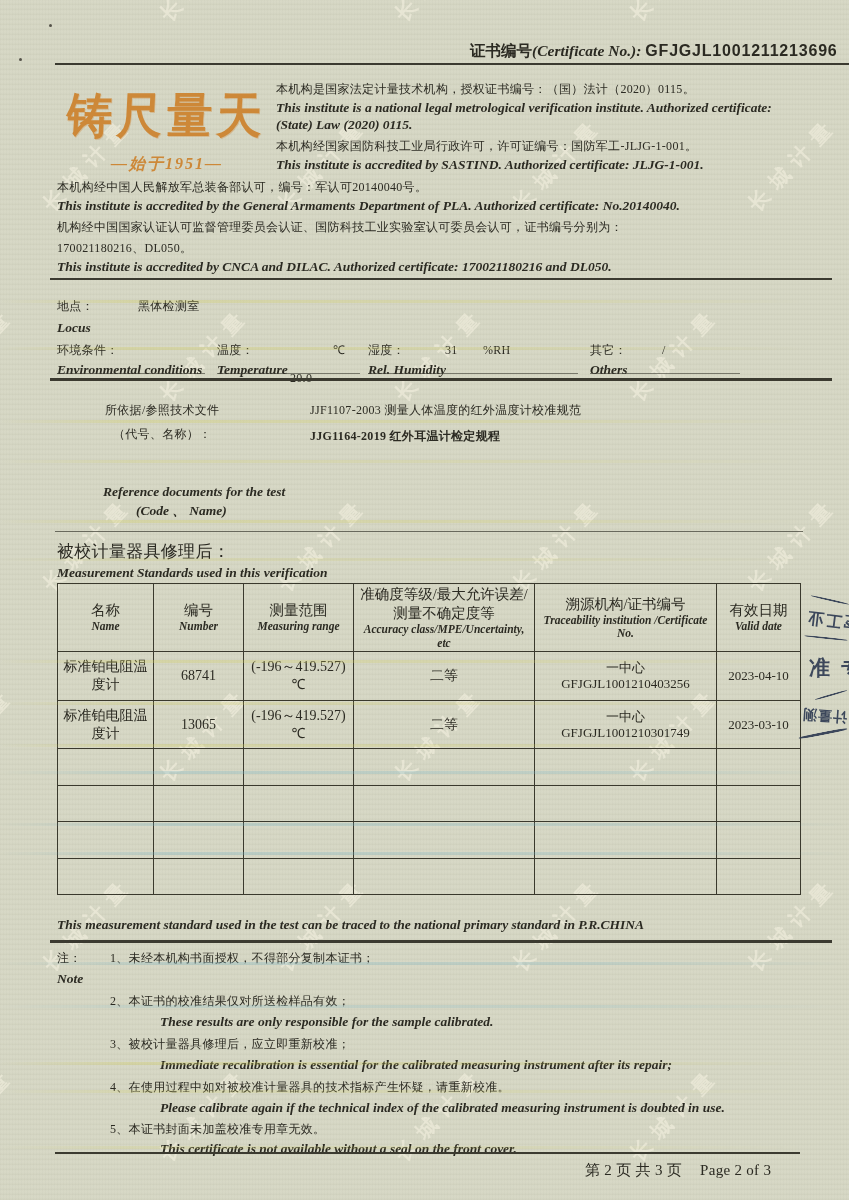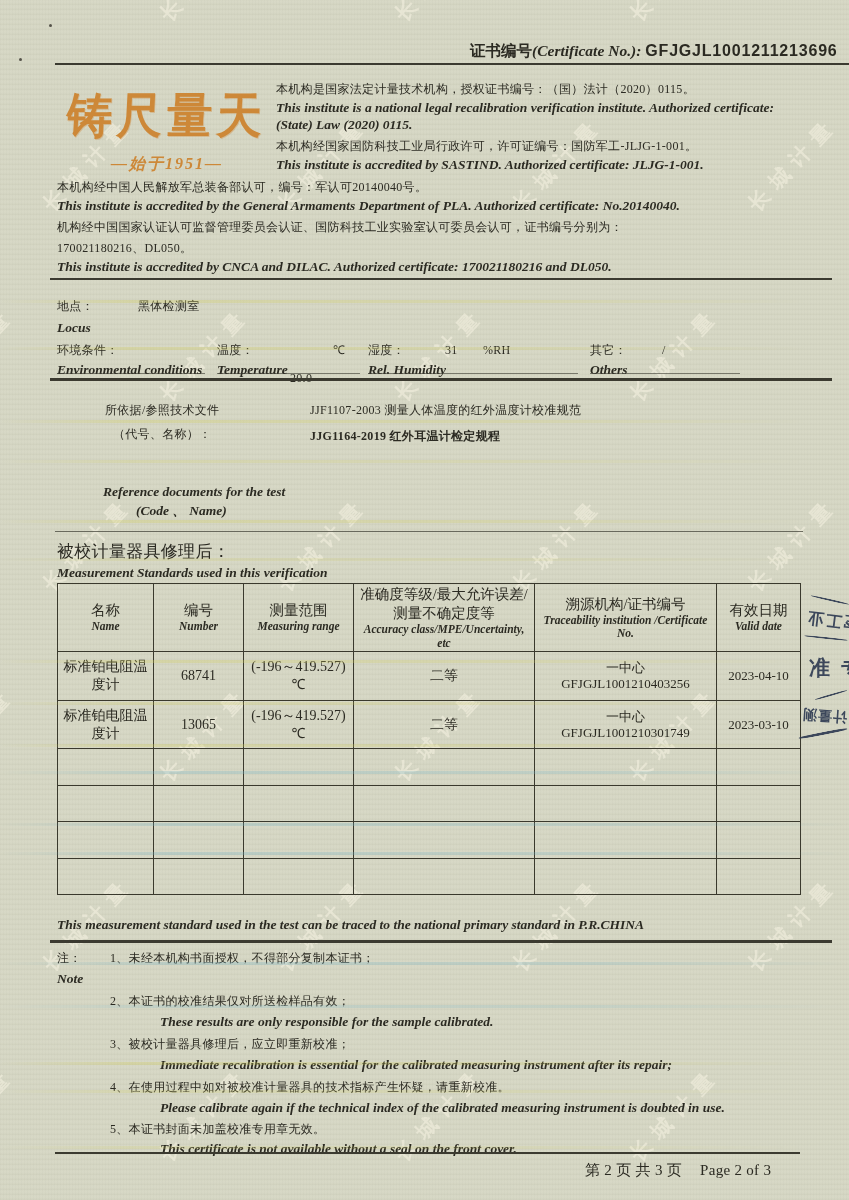--- a/index.html
+++ b/index.html
@@ -103,21 +103,21 @@
     </div>
     <div class="hline" style="left:55px; top:63px; width:794px; height:2px;"></div>
 
     <div class="abs" style="left:62px; top:86px; width:210px; text-align:center;">
       <div id="logo-title">铸尺量天</div>
       <div id="logo-subtitle" style="margin-top:8px;">—始于1951—</div>
     </div>
 
     <div class="abs" style="left:276px; top:79px; width:565px;">
       <div class="cn16">本机构是国家法定计量技术机构，授权证书编号：（国）法计（2020）0115。</div>
-      <div class="en13">This institute is a national legal recalibration verification institute.  Authorized certificate:</div>
+      <div class="en13">This institute is a national legal metrological verification institute.  Authorized certificate:</div>
       <div class="en13">(State) Law (2020) 0115.</div>
       <div class="cn16" style="margin-top:3px;">本机构经国家国防科技工业局行政许可，许可证编号：国防军工-JLJG-1-001。</div>
       <div class="en13">This institute is accredited by SASTIND. Authorized certificate: JLJG-1-001.</div>
     </div>
 
     <div class="abs" style="left:57px; top:177px; width:780px;">
       <div class="cn16">本机构经中国人民解放军总装备部认可，编号：军认可20140040号。</div>
       <div class="en13">This institute is accredited by the General Armaments Department of PLA. Authorized certificate: No.20140040.</div>
       <div class="cn16" style="margin-top:2px;">机构经中国国家认证认可监督管理委员会认证、国防科技工业实验室认可委员会认可，证书编号分别为：</div>
       <div class="cn16">170021180216、DL050。</div>

